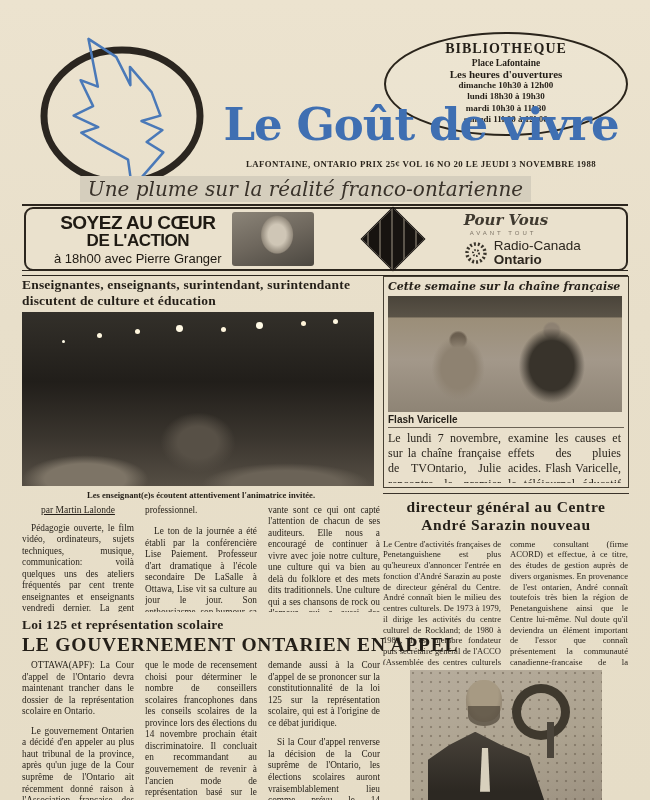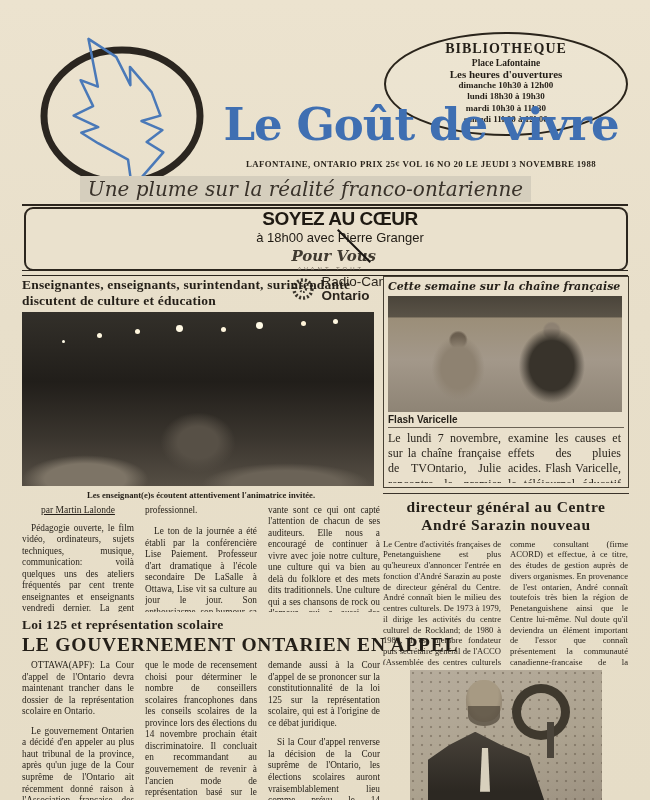--- a/index.html
+++ b/index.html
@@ -19,21 +19,21 @@
     font-family:"DejaVu Serif",serif;font-weight:bold;font-size:45px;color:#3f6fb2;
     letter-spacing:-1px;}
   .infoline{position:absolute;left:212px;top:159px;width:418px;text-align:center;
     font-weight:bold;font-size:8.8px;letter-spacing:.4px;color:#2c261d;}
   .tagline{position:absolute;left:80px;top:176px;width:451px;height:26px;line-height:26px;
     background:#d5cebd;text-align:center;font-family:"DejaVu Serif",serif;font-style:italic;
     font-size:20px;color:#39322a;}
   .toprule{position:absolute;left:22px;top:204px;width:606px;height:1.5px;background:#2c261e;}
   
   .banner{position:absolute;left:24px;top:207px;width:600px;height:60px;border:2px solid #2c261e;
-    border-radius:9px;display:flex;align-items:center;background:#eae1cd;flex-direction:column;}
+    border-radius:9px;display:flex;align-items:center;background:#eae1cd;}
   .bn-left{margin-left:28px;text-align:center;color:#1f1a13;}
   .bn-l1{font-family:"Liberation Sans",sans-serif;font-weight:bold;font-size:19px;letter-spacing:-.5px;line-height:1;}
   .bn-l2{font-family:"Liberation Sans",sans-serif;font-weight:bold;font-size:17px;letter-spacing:-.5px;line-height:1;}
   .bn-l3{font-family:"Liberation Sans",sans-serif;font-size:13px;margin-top:2px;}
   .bn-photo{width:82px;height:54px;margin-left:10px;border-radius:3px;background:
     radial-gradient(ellipse 22px 26px at 55% 42%,#cfc6b6 0 40%,#958c7e 70%,transparent 75%),
     linear-gradient(160deg,#8b8478 0%,#6e675d 50%,#4b4740 100%);}
   .bn-diamond{width:44px;height:44px;margin-left:56px;transform:rotate(45deg);
     background:repeating-linear-gradient(45deg,#171310 0 5px,#5b544a 5px 7px,#171310 7px 12px);
     border:1px solid #171310;}
@@ -125,20 +125,21 @@
   </div>
 
   <div class="title">Le Goût de vivre</div>
   <div class="infoline">LAFONTAINE, ONTARIO   PRIX 25¢   VOL 16 NO 20 LE JEUDI 3 NOVEMBRE 1988</div>
   <div class="tagline">Une plume sur la réalité franco-ontarienne</div>
   <div class="toprule"></div>
 
   <div class="banner">
     <div class="bn-left">
       <div class="bn-l1">SOYEZ AU CŒUR</div>
+      <div class="bn-l2">DE L'ACTION</div>
       <div class="bn-l3">à 18h00 avec Pierre Granger</div>
     </div>
     <div class="bn-photo"></div>
     <div class="bn-diamond"></div>
     <div class="bn-right">
       <div class="bn-script">Pour Vous</div>
       <div class="bn-avant">AVANT TOUT</div>
       <div class="bn-brandrow">
         <svg width="24" height="24" viewBox="0 0 24 24">
           <circle cx="12" cy="12" r="9" fill="none" stroke="#3a352c" stroke-width="3.4" stroke-dasharray="2 2"></circle>

